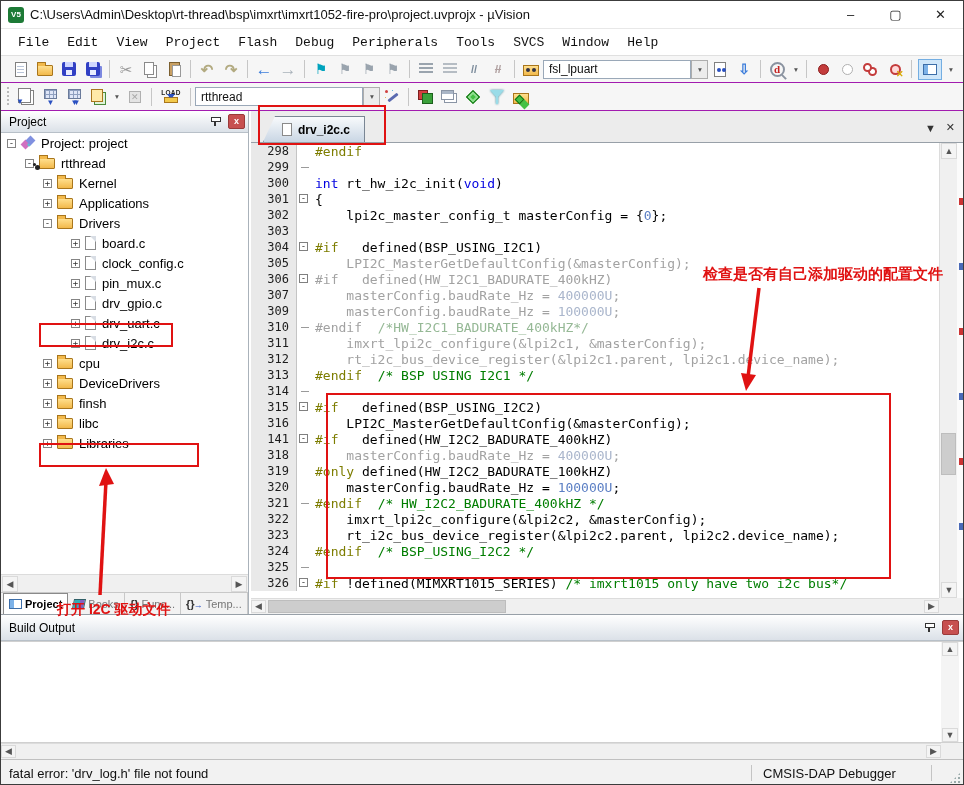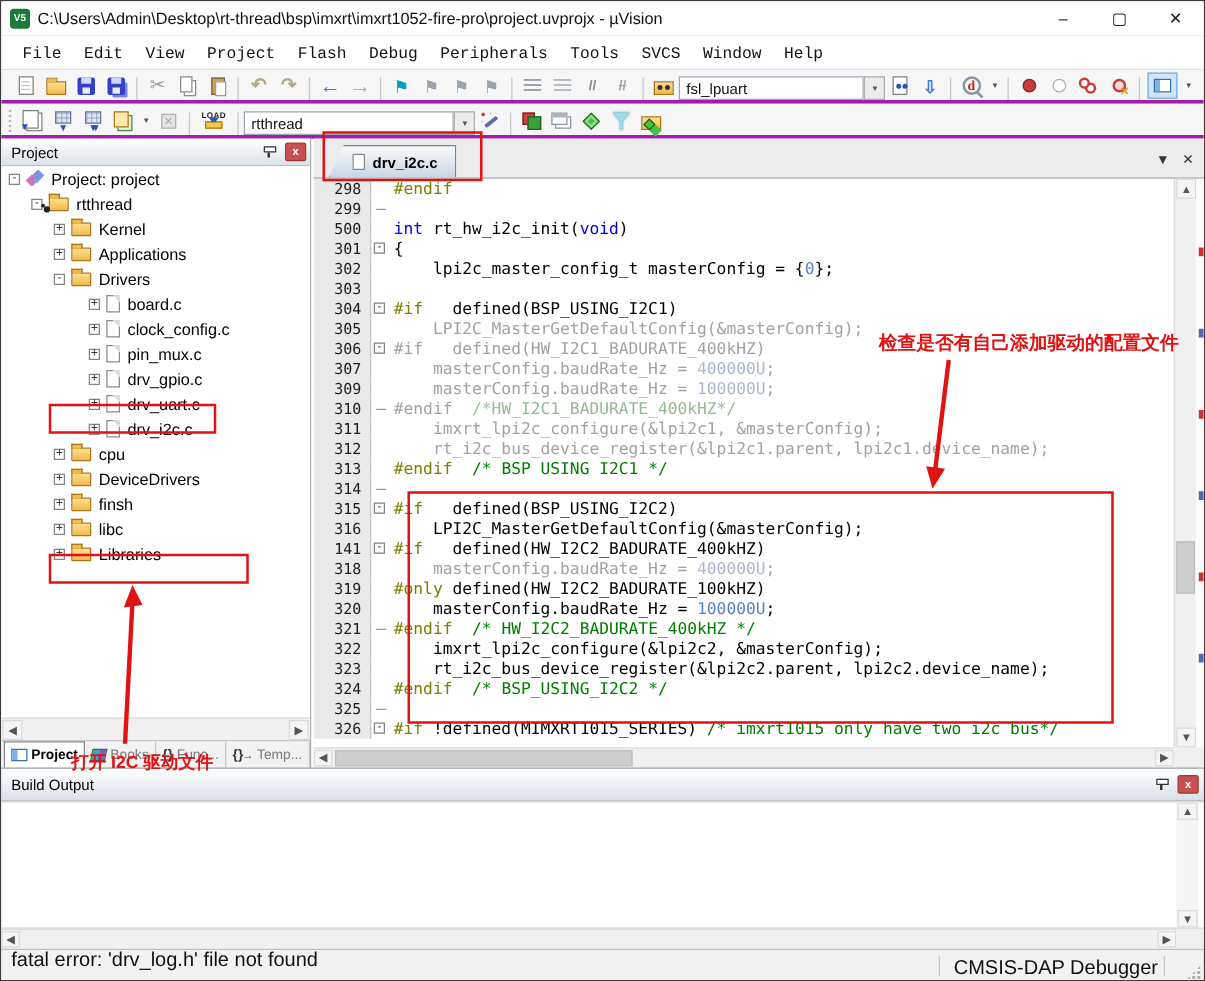--- a/index.html
+++ b/index.html
@@ -16,22 +16,22 @@
   .win-btns{margin-left:auto;display:flex;height:100%;}
   .win-btn{width:45px;height:100%;display:flex;align-items:center;justify-content:center;
     font-size:13px;color:#222;}
 
   
   .menubar{position:absolute;left:0;top:28px;width:100%;height:27px;background:#ffffff;
     display:flex;align-items:center;padding-left:8px;border-bottom:1px solid #e0e0e0;}
   .menu-item{font-size:13px;color:#111;padding:3px 9px;font-family:Liberation Mono, monospace;}
 
   
-  .toolbar{position:absolute;left:0;width:100%;background:#f6f6f6;display:flex;align-items:flex-end;
-    border-bottom:3px solid #a21caf;padding-left:2px;}
+  .toolbar{position:absolute;left:0;width:100%;background:#f6f6f6;display:flex;align-items:center;
+    border-bottom:1px solid #a21caf;padding-left:2px;}
   .tb1{top:55px;height:27px;}
   .tb2{top:82px;height:28px;}
   .grip{width:5px;height:20px;margin:0 3px;background:repeating-linear-gradient(#b9b9b9 0 2px,transparent 2px 4px);background-size:2px 100%;background-repeat:no-repeat;background-position:1px 0;}
   .tsep{width:1px;height:18px;background:#c6c6c6;margin:0 4px;flex:none;}
   .tbi{width:24px;height:23px;display:flex;align-items:center;justify-content:center;flex:none;position:relative;}
   .dd{width:13px;height:23px;display:flex;align-items:center;justify-content:center;color:#555;font-size:8px;flex:none;}
   .dd::before{content:"▼";transform:scale(.8);}
 
   
   .g{font-size:14px;line-height:1;}
@@ -191,21 +191,21 @@
   .build-head{position:absolute;left:0;top:613px;width:100%;height:27px;background:linear-gradient(#ffffff,#dbe1e8);
     border-top:1px solid #98a0a8;border-bottom:1px solid #b8c0c8;display:flex;align-items:center;
     padding:0 4px 0 8px;font-size:12px;color:#000;}
   .build-body{position:absolute;left:0;top:640px;width:100%;height:102px;background:#fff;border:1px solid #d0d0d0;border-left:none;border-right:none;}
   .bo-vscroll{position:absolute;left:940px;top:641px;width:18px;height:100px;background:#f4f4f4;}
   .build-hscroll{position:absolute;left:0;top:742px;width:940px;height:16px;background:#f0f0f0;border-top:1px solid #dcdcdc;}
   .bo-corner{position:absolute;left:940px;top:742px;width:24px;height:16px;background:#f0f0f0;}
 
   
   .statusbar{position:absolute;left:0;top:758px;width:100%;height:27px;background:#f2f2f2;border-top:1px solid #c0c0c0;
-    display:flex;align-items:flex-start;font-size:16px;color:#111;}
+    display:flex;align-items:center;font-size:13px;color:#111;}
   .sb-left{padding-left:8px;}
   .sb-div{position:absolute;top:5px;width:1px;height:16px;background:#c4c4c4;}
   .sb-right{position:absolute;left:762px;top:6px;}
   .sb-grip{position:absolute;right:2px;bottom:2px;width:12px;height:12px;
     background:radial-gradient(circle at 2px 2px,#9aa 1px,transparent 1.4px);background-size:4px 4px;
     clip-path:polygon(100% 0,100% 100%,0 100%);}
 
   
   .ann-box{position:absolute;border:2px solid #e01212;pointer-events:none;}
   .ann-note{position:absolute;color:#e01212;font-weight:bold;font-size:15px;white-space:nowrap;pointer-events:none;}
@@ -498,21 +498,21 @@
           <span>drv_i2c.c</span>
         </div>
         <div class="tab-ctrl">
           <span>▼</span>
           <span>✕</span>
         </div>
       </div>
       <div class="code">
           <div class="code-line"><span class="ln">298</span><span class="fold"></span><span class="codetext"><span class="c-pp">#endif</span></span></div>
           <div class="code-line"><span class="ln">299</span><span class="fold"><span class="fold-tick"></span></span><span class="codetext"></span></div>
-          <div class="code-line"><span class="ln">500</span><span class="fold"></span><span class="codetext"><span class="c-kw">int</span><span class="c-t"> rt_hw_i2c_init(</span><span class="c-kw">void</span><span class="c-t">)</span></span></div>
+          <div class="code-line"><span class="ln">300</span><span class="fold"></span><span class="codetext"><span class="c-kw">int</span><span class="c-t"> rt_hw_i2c_init(</span><span class="c-kw">void</span><span class="c-t">)</span></span></div>
           <div class="code-line"><span class="ln">301</span><span class="fold"><span class="fold-minus">-</span></span><span class="codetext"><span class="c-t">{</span></span></div>
           <div class="code-line"><span class="ln">302</span><span class="fold"></span><span class="codetext"><span class="c-t">    lpi2c_master_config_t masterConfig = {</span><span class="c-num">0</span><span class="c-t">};</span></span></div>
           <div class="code-line"><span class="ln">303</span><span class="fold"></span><span class="codetext"></span></div>
           <div class="code-line"><span class="ln">304</span><span class="fold"><span class="fold-minus">-</span></span><span class="codetext"><span class="c-pp">#if</span><span class="c-t">   defined(BSP_USING_I2C1)</span></span></div>
           <div class="code-line"><span class="ln">305</span><span class="fold"></span><span class="codetext"><span class="c-gray">    LPI2C_MasterGetDefaultConfig(&amp;masterConfig);</span></span></div>
           <div class="code-line"><span class="ln">306</span><span class="fold"><span class="fold-minus">-</span></span><span class="codetext"><span class="c-gray">#if   defined(HW_I2C1_BADURATE_400kHZ)</span></span></div>
           <div class="code-line"><span class="ln">307</span><span class="fold"></span><span class="codetext"><span class="c-gray">    masterConfig.baudRate_Hz = </span><span class="c-gnum">400000U</span><span class="c-gray">;</span></span></div>
           <div class="code-line"><span class="ln">309</span><span class="fold"></span><span class="codetext"><span class="c-gray">    masterConfig.baudRate_Hz = </span><span class="c-gnum">100000U</span><span class="c-gray">;</span></span></div>
           <div class="code-line"><span class="ln">310</span><span class="fold"><span class="fold-tick"></span></span><span class="codetext"><span class="c-gray">#endif  </span><span class="c-gcmt">/*HW_I2C1_BADURATE_400kHZ*/</span></span></div>
           <div class="code-line"><span class="ln">311</span><span class="fold"></span><span class="codetext"><span class="c-gray">    imxrt_lpi2c_configure(&amp;lpi2c1, &amp;masterConfig);</span></span></div>

